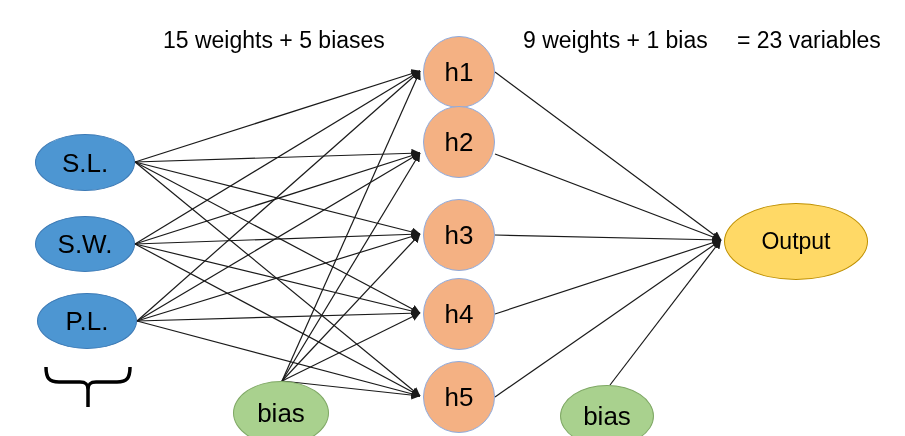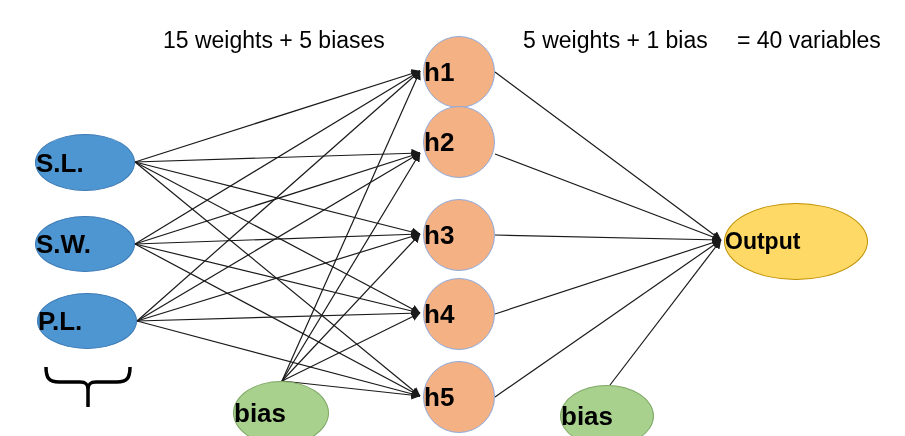--- a/index.html
+++ b/index.html
@@ -30,28 +30,27 @@
   #arrowhead path { fill: var(--edge, #1a1a1a); }
   .brace-path {
     stroke: #000000;
     stroke-width: 3.5;
     fill: none;
   }
   .node {
     position: absolute;
     display: flex;
     align-items: center;
-    justify-content: flex-start;
+    justify-content: center;
     border-radius: 50%;
     box-sizing: border-box;
     color: var(--text, #000);
     font-size: 26px;
     line-height: 1;
     white-space: nowrap;
-    font-weight: bold;
   }
   .input-node  { background: var(--input-fill);  border: 1.5px solid var(--input-stroke); }
   .hidden-node { background: var(--hidden-fill); border: 1.5px solid var(--hidden-stroke); }
   .bias-node   { background: var(--bias-fill);   border: 1.5px solid var(--bias-stroke); }
   .output-node { background: var(--output-fill); border: 1.5px solid var(--output-stroke); font-size: 23px; }
   .annotation {
     position: absolute;
     color: var(--text, #000);
     font-size: 23px;
     line-height: 1.2;
@@ -94,22 +93,22 @@
         <line x1="495" y1="134" x2="721" y2="220" marker-end="url(#arrowhead)"></line>
         <line x1="495" y1="215" x2="721" y2="220" marker-end="url(#arrowhead)"></line>
         <line x1="495" y1="294" x2="721" y2="220" marker-end="url(#arrowhead)"></line>
         <line x1="495" y1="377" x2="721" y2="220" marker-end="url(#arrowhead)"></line>
         <line x1="610" y1="365" x2="721" y2="220" marker-end="url(#arrowhead)"></line>
       </g>
     <path class="brace-path" d="M 46 347 C 46 358 49 362 59 362 L 80 362 C 86 362 88 364 88 370 L 88 387 M 88 370 C 88 364 90 362 96 362 L 117 362 C 127 362 130 358 130 347"></path>
   </svg>
 
   <div class="annotation" style="left:163px; top:7px;">15 weights + 5 biases</div>
-  <div class="annotation" style="left:523px; top:7px;">5 weights + 1 bias</div>
-  <div class="annotation" style="left:737px; top:7px;">= 40 variables</div>
+  <div class="annotation" style="left:523px; top:7px;">9 weights + 1 bias</div>
+  <div class="annotation" style="left:737px; top:7px;">= 23 variables</div>
 
   <div class="node input-node" style="left:35px; top:114px; width:100px; height:57px;">
     <span>S.L.</span>
   </div>
   <div class="node input-node" style="left:35px; top:196px; width:100px; height:56px;">
     <span>S.W.</span>
   </div>
   <div class="node input-node" style="left:37px; top:273px; width:100px; height:56px;">
     <span>P.L.</span>
   </div>

